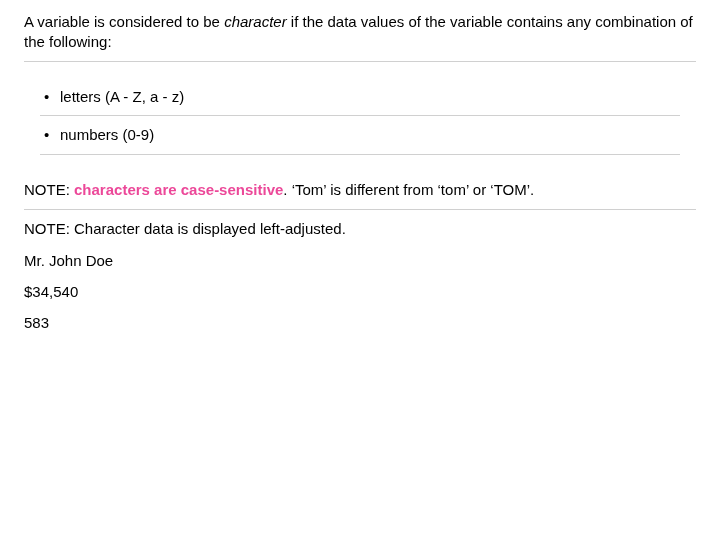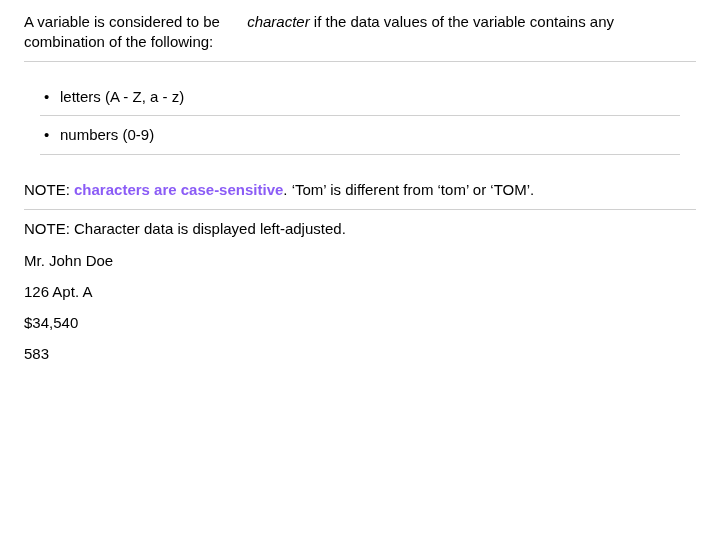--- a/index.html
+++ b/index.html
@@ -19,21 +19,21 @@
       font-weight: bold;
       font-size: 27px;
       margin-left: 32px;
       margin-bottom: 14px;
     }
     .intro {
       font-size: 15px;
       line-height: 1.35;
       margin-bottom: 6px;
     }
-    .italic { font-style: italic; margin-left: 23px; }
+    .italic { font-style: italic; }
     ul.bullets {
       list-style: none;
       margin: 16px;
       padding: 0;
     }
     ul.bullets li {
       font-size: 15px;
       line-height: 1.3;
       padding: 9px 0;
       border-bottom: 1px solid #d0d0d0;
@@ -48,21 +48,21 @@
       font-size: 15px;
       color: #000;
     }
     .note-row {
       font-size: 15px;
       line-height: 1.35;
       padding: 9px 0;
       border-bottom: 1px solid #d0d0d0;
     }
     .highlight {
-      color: #8b5cf6;
+      color: #ec4899;
       font-weight: bold;
     }
     .note-row.last { border-bottom: none; padding-bottom: 6px; }
     .examples-heading {
       font-weight: bold;
       font-size: 20px;
       padding: 6px 0 2px 0;
     }
     .example-item {
       font-size: 15px;
@@ -86,17 +86,16 @@
   </ul>
 
   <p class="note-row">
     <span>NOTE: </span><span class="highlight">characters are case-sensitive</span><span>. ‘Tom’ is different from ‘tom’ or ‘TOM’.</span>
   </p>
 
   <p class="note-row last">NOTE: Character data is displayed left-adjusted.</p>
 
 
   <p class="example-item">Mr. John Doe</p>
-  <p class="example-item">126 Apt. A</p>
   <p class="example-item">$34,540</p>
   <p class="example-item">583</p>
 
 </div>
 
 </body></html>

